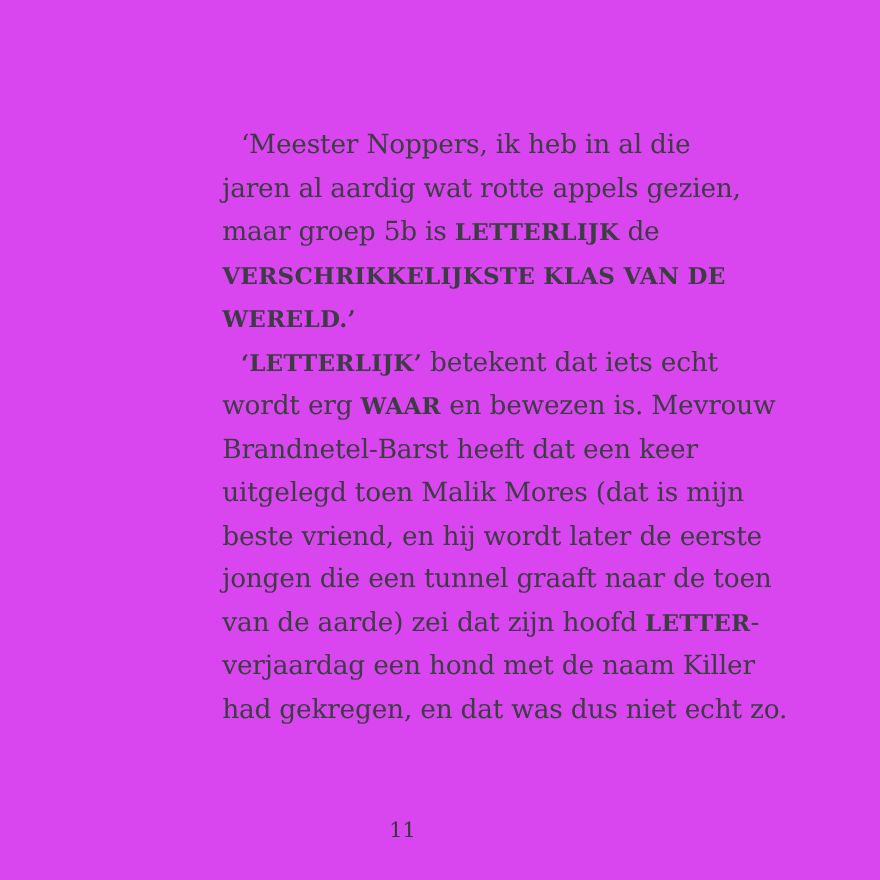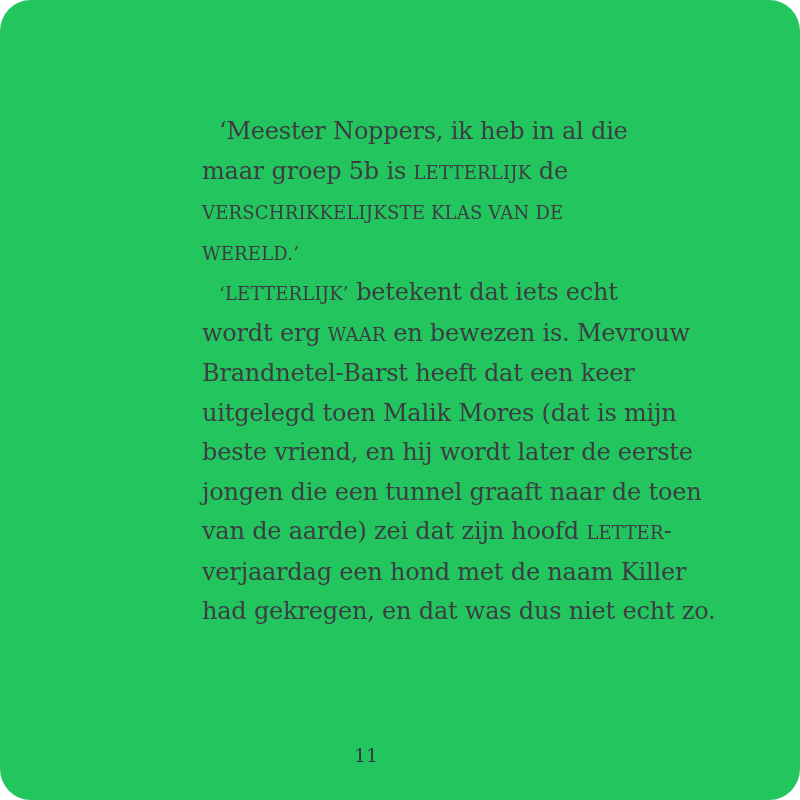--- a/index.html
+++ b/index.html
@@ -10,64 +10,64 @@
     width: 800px;
     height: 800px;
     background: #ffffff;
     font-family: "DejaVu Serif", serif;
     overflow: hidden;
   }
   .page {
     position: relative;
     width: 800px;
     height: 800px;
-    background: #22c55e;
-    border-radius: 31px;
+    background: #d946ef;
   }
   .text-block {
     position: absolute;
     left: 202px;
     top: 112px;
     color: #3c3c43;
   }
   .line {
     white-space: nowrap;
     font-size: 24px;
     line-height: 39.5px;
     letter-spacing: -0.2px;
   }
   .line.indent {
     padding-left: 17px;
   }
   .seg-body {
     font-weight: 400;
   }
   .seg-caps {
-    font-weight: 400;
-    font-size: 18px;
+    font-weight: 700;
+    font-size: 21px;
     letter-spacing: 0.2px;
   }
   .page-number {
     position: absolute;
     left: 0;
     top: 744px;
     width: 732px;
     text-align: center;
     font-size: 19px;
     color: #35353c;
     font-weight: 400;
   }
 </style>
 </head>
 <body>
 
 <div class="page">
   <div class="text-block" id="text-block" style="color: rgb(60, 60, 67);">
       <div>
         <div class="line indent"><span class="seg-body">‘Meester Noppers, ik heb in al die</span></div>
+        <div class="line"><span class="seg-body">jaren al aardig wat rotte appels gezien,</span></div>
         <div class="line"><span class="seg-body">maar groep 5b is </span><span class="seg-caps">LETTERLIJK</span><span class="seg-body"> de</span></div>
         <div class="line"><span class="seg-caps">VERSCHRIKKELIJKSTE KLAS VAN DE</span></div>
         <div class="line"><span class="seg-caps">WERELD.’</span></div>
       </div>
       <div>
         <div class="line indent"><span class="seg-caps">‘LETTERLIJK’</span><span class="seg-body"> betekent dat iets echt</span></div>
         <div class="line"><span class="seg-body">wordt erg </span><span class="seg-caps">WAAR</span><span class="seg-body"> en bewezen is. Mevrouw</span></div>
         <div class="line"><span class="seg-body">Brandnetel-Barst heeft dat een keer</span></div>
         <div class="line"><span class="seg-body">uitgelegd toen Malik Mores (dat is mijn</span></div>
         <div class="line"><span class="seg-body">beste vriend, en hij wordt later de eerste</span></div>

